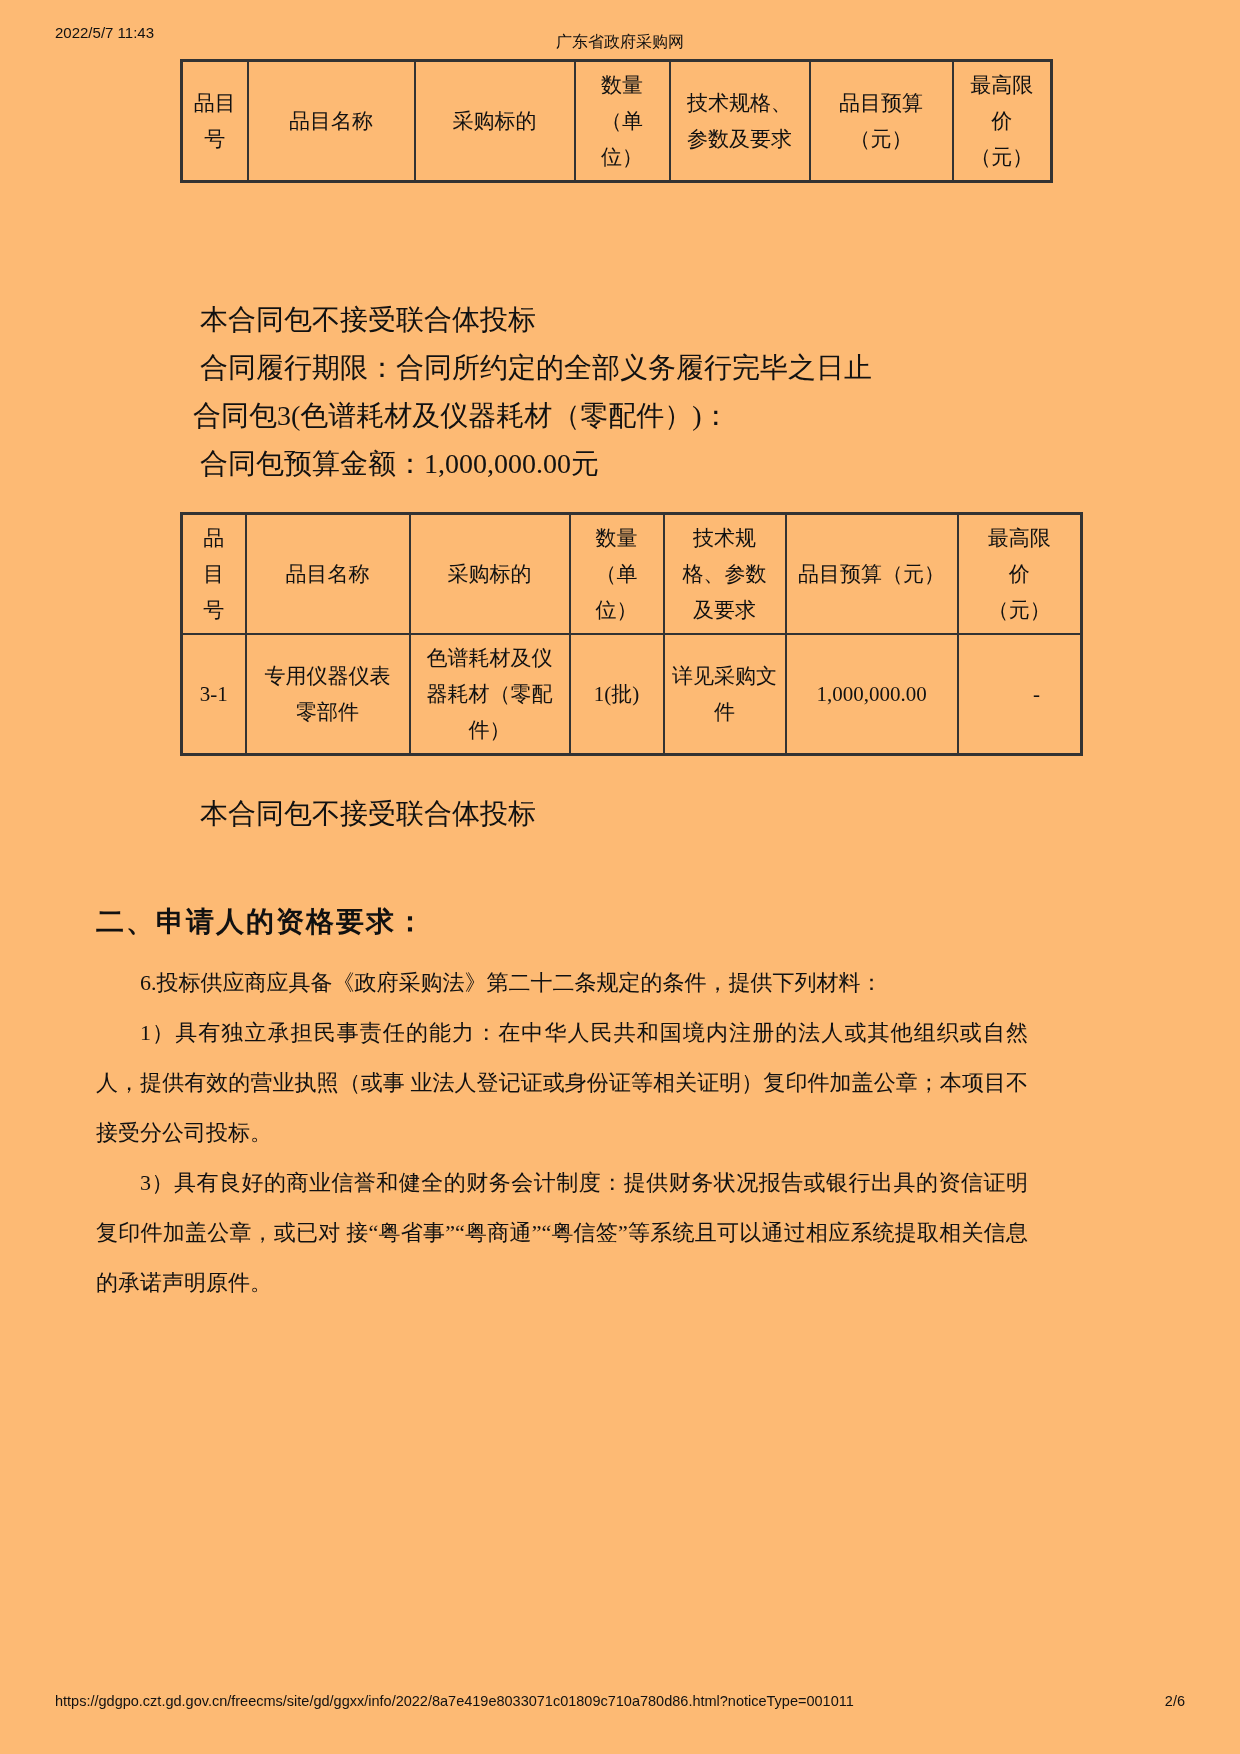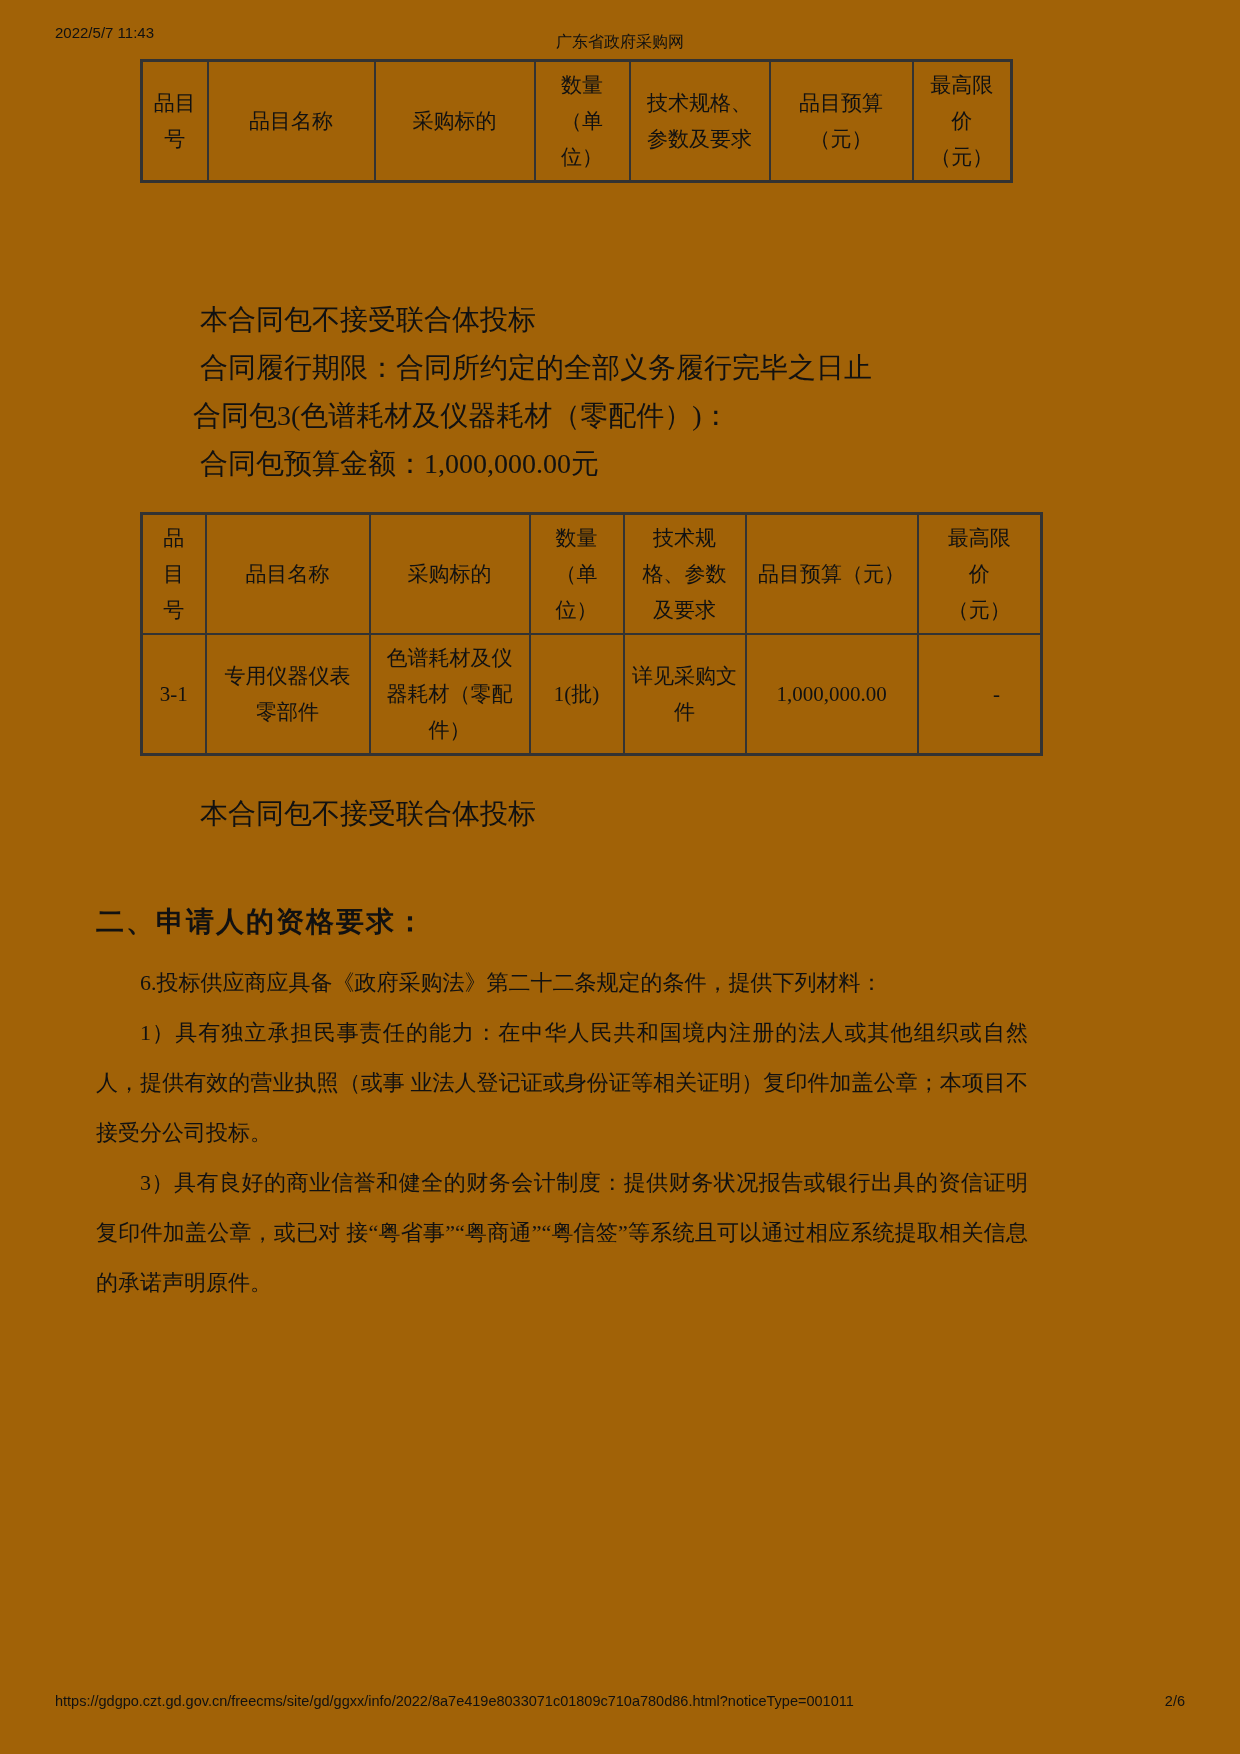--- a/index.html
+++ b/index.html
@@ -1,37 +1,37 @@
 <!DOCTYPE html>
 <html><head>
 <meta charset="utf-8">
 <style>
   html, body { margin: 0; padding: 0; background: #e8e8e8; }
   .page {
     position: relative;
     width: 1240px;
     height: 1754px;
     margin: 0 auto;
-    background: #a16207;
+    background: #fdba74;
     color: #111111;
     font-family: "Liberation Serif", "DejaVu Serif", serif;
     overflow: hidden;
   }
   
   .print-header {
     position: absolute;
     top: 24px; left: 55px; right: 55px; height: 22px;
     font-family: "Liberation Sans", "DejaVu Sans", sans-serif;
     font-size: 15px;
   }
   .ph-time { position: absolute; left: 0; top: 0; }
   .ph-title { position: absolute; left: 0; right: 0; top: 0; text-align: center; font-size: 16px; margin-top: 8px; }
 
   
-  table { border-collapse: collapse; table-layout: fixed; position: absolute; }
+  table { border-collapse: collapse; table-layout: fixed; position: absolute; margin-left: 40px; }
   th, td {
     border: 2px solid #333333;
     font-weight: normal;
     text-align: center;
     vertical-align: middle;
     font-size: 21px;
     line-height: 36px;
     overflow: hidden;
     word-break: normal;
   }

